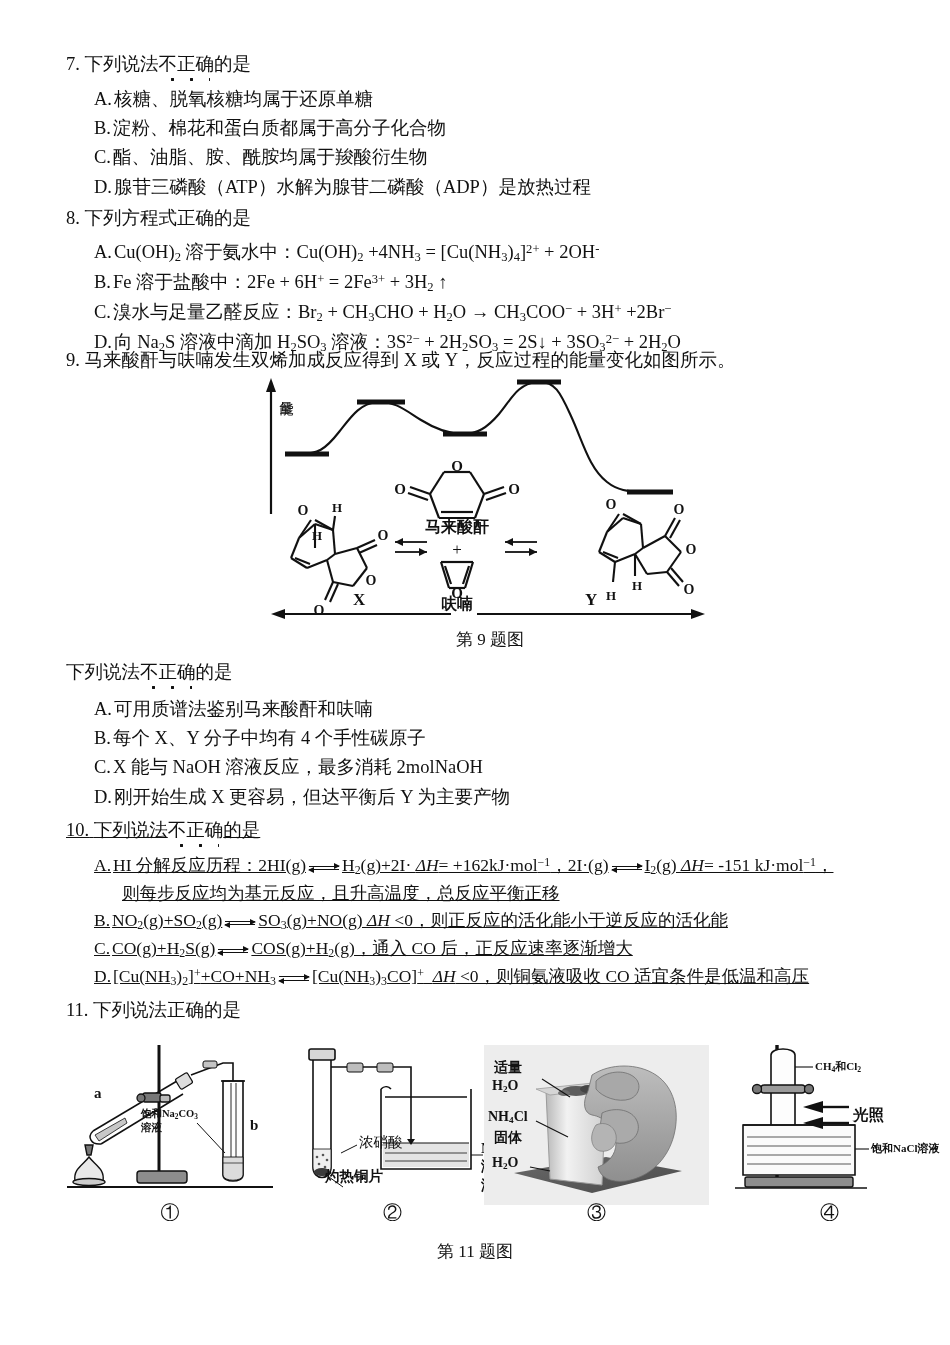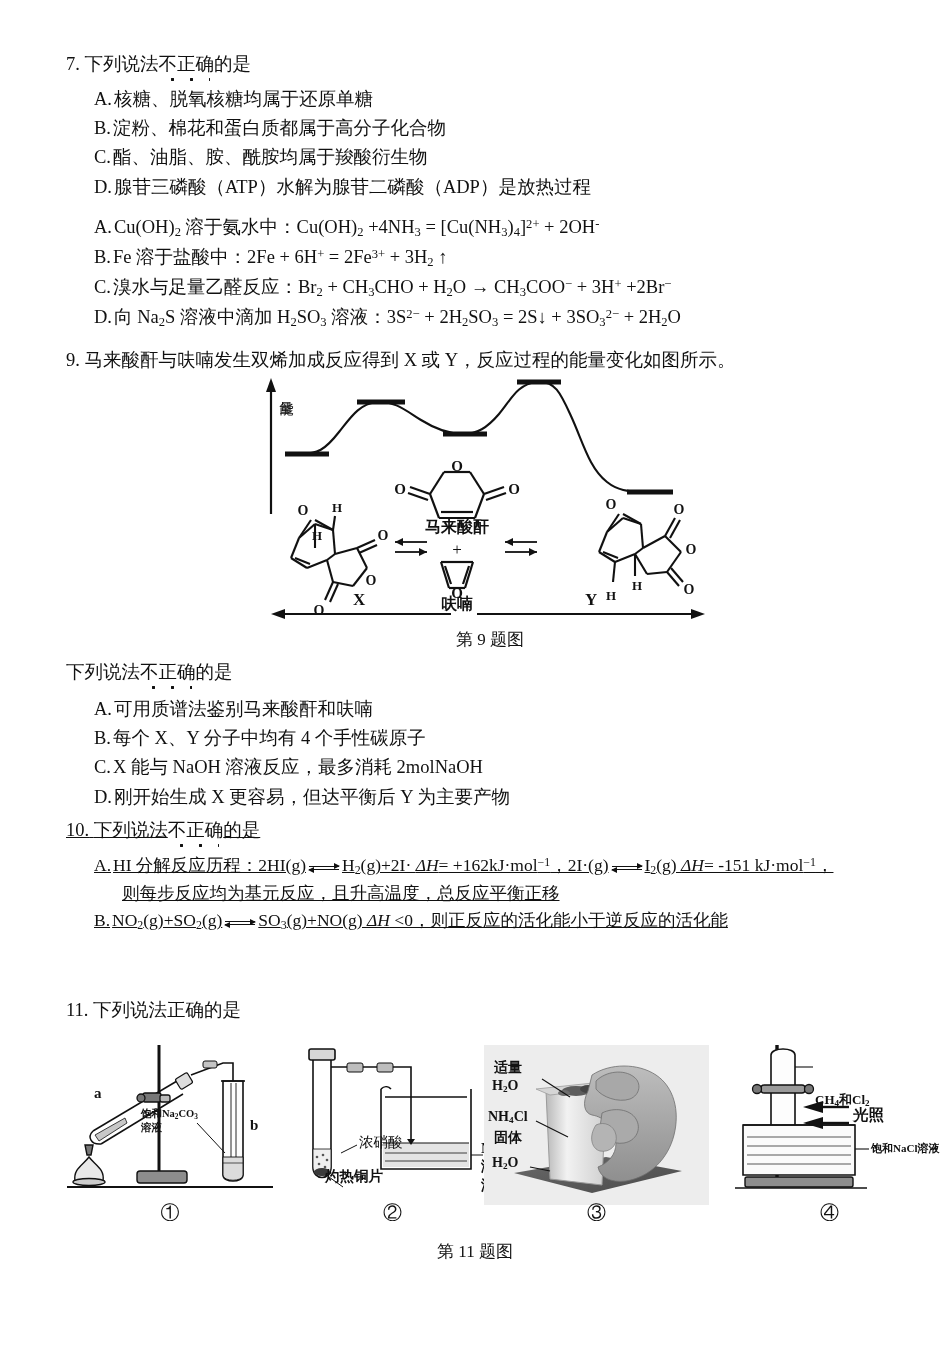--- a/index.html
+++ b/index.html
@@ -178,20 +178,24 @@
     </div>
     <div class="opt">
       <span class="optlabel">C.</span><span>酯、油脂、胺、酰胺均属于羧酸衍生物</span>
     </div>
     <div class="opt">
       <span class="optlabel">D.</span><span>腺苷三磷酸（ATP）水解为腺苷二磷酸（ADP）是放热过程</span>
     </div>
   </div>
 
   <div class="qblock" style="left:66px; top:206px;">
+    <div class="qstem">
+      <span>8.</span>
+      <span>下列方程式正确的是</span>
+    </div>
 
     <div class="opt" style="margin-top:7px;">
       <span class="optlabel">A.</span><span class="eqsym">Cu(OH)<sub>2</sub> 溶于氨水中：Cu(OH)<sub>2</sub> +4NH<sub>3</sub> = [Cu(NH<sub>3</sub>)<sub>4</sub>]<sup>2+</sup> + 2OH<sup>-</sup></span>
     </div>
     <div class="opt">
       <span class="optlabel">B.</span><span class="eqsym">Fe 溶于盐酸中：2Fe + 6H<sup>+</sup> = 2Fe<sup>3+</sup> + 3H<sub>2</sub> ↑</span>
     </div>
     <div class="opt">
       <span class="optlabel">C.</span><span class="eqsym">溴水与足量乙醛反应：Br<sub>2</sub> + CH<sub>3</sub>CHO + H<sub>2</sub>O → CH<sub>3</sub>COO<sup>−</sup> + 3H<sup>+</sup> +2Br<sup>−</sup></span>
     </div>
@@ -384,20 +388,26 @@
     </div>
 
     <div class="opt" style="margin-top:9px; font-size:17.5px;">
       <span class="optlabel">A.</span><span class="eqsym">HI 分解反应历程：2HI(g)</span><span class="rev"><i class="t"></i><i class="b"></i></span><span class="eqsym">H<sub>2</sub>(g)+2I· <span class="ital">ΔH</span>= +162kJ·mol<sup>−1</sup>，2I·(g)</span><span class="rev"><i class="t"></i><i class="b"></i></span><span class="eqsym">I<sub>2</sub>(g) <span class="ital">ΔH</span>= -151 kJ·mol<sup>−1</sup>，</span>
     </div>
     <div class="opt" style="margin-left:56px; font-size:17.5px;">
       <span>则每步反应均为基元反应，且升高温度，总反应平衡正移</span>
     </div>
     <div class="opt" style="font-size:17.5px;">
       <span class="optlabel">B.</span><span class="eqsym">NO<sub>2</sub>(g)+SO<sub>2</sub>(g)</span><span class="rev"><i class="t"></i><i class="b"></i></span><span class="eqsym">SO<sub>3</sub>(g)+NO(g) <span class="ital">ΔH</span> &lt;0，则正反应的活化能小于逆反应的活化能</span>
+    </div>
+    <div class="opt" style="font-size:17.5px;">
+      <span class="optlabel">C.</span><span class="eqsym">CO(g)+H<sub>2</sub>S(g)</span><span class="rev"><i class="t"></i><i class="b"></i></span><span class="eqsym">COS(g)+H<sub>2</sub>(g)，通入 CO 后，正反应速率逐渐增大</span>
+    </div>
+    <div class="opt" style="font-size:17.5px;">
+      <span class="optlabel">D.</span><span class="eqsym">[Cu(NH<sub>3</sub>)<sub>2</sub>]<sup>+</sup>+CO+NH<sub>3</sub></span><span class="rev"><i class="t"></i><i class="b"></i></span><span class="eqsym">[Cu(NH<sub>3</sub>)<sub>3</sub>CO]<sup>+</sup> &nbsp;<span class="ital">ΔH</span> &lt;0，则铜氨液吸收 CO 适宜条件是低温和高压</span>
     </div>
   </div>
 
   <div class="qblock" style="left:66px; top:998px;">
     <div class="qstem">
       <span>11.</span>
       <span>下列说法正确的是</span>
     </div>
   </div>
 
@@ -596,21 +606,21 @@
           <polygon points="76,62 96,56 96,68"></polygon>
           <line x1="96" y1="62" x2="122" y2="62" stroke="#111" stroke-width="2.4"></line>
           <polygon points="76,78 96,72 96,84"></polygon>
           <line x1="96" y1="78" x2="122" y2="78" stroke="#111" stroke-width="2.4"></line>
         </g>
 
         <line x1="68" y1="22" x2="86" y2="22" stroke="#111" stroke-width="1.1"></line>
 
         <line x1="128" y1="104" x2="142" y2="104" stroke="#111" stroke-width="1.1"></line>
       </svg>
-      <div style="position:absolute; left:88px; top:14px; font-size:13px; font-weight:bold; white-space:nowrap;margin-top:32px;">CH<sub style="font-size:0.7em">4</sub>和Cl<sub style="font-size:0.7em">2</sub></div>
+      <div style="position:absolute; left:88px; top:14px; font-size:11px; font-weight:bold; white-space:nowrap;">CH<sub style="font-size:0.7em">4</sub>和Cl<sub style="font-size:0.7em">2</sub></div>
       <div style="position:absolute; left:126px; top:60px; font-size:15.5px; font-weight:bold;">光照</div>
       <div style="position:absolute; left:144px; top:96px; font-size:11px; font-weight:bold; white-space:nowrap;">饱和NaCl溶液</div>
       <div class="circnum">④</div>
     </div>
   </div>
 
   <div style="position:absolute; left:0; top:1240px; width:950px; text-align:center; font-size:17px;">第 11 题图</div>
 
   <div id="watermark">
     <div id="wm-qr"></div>

